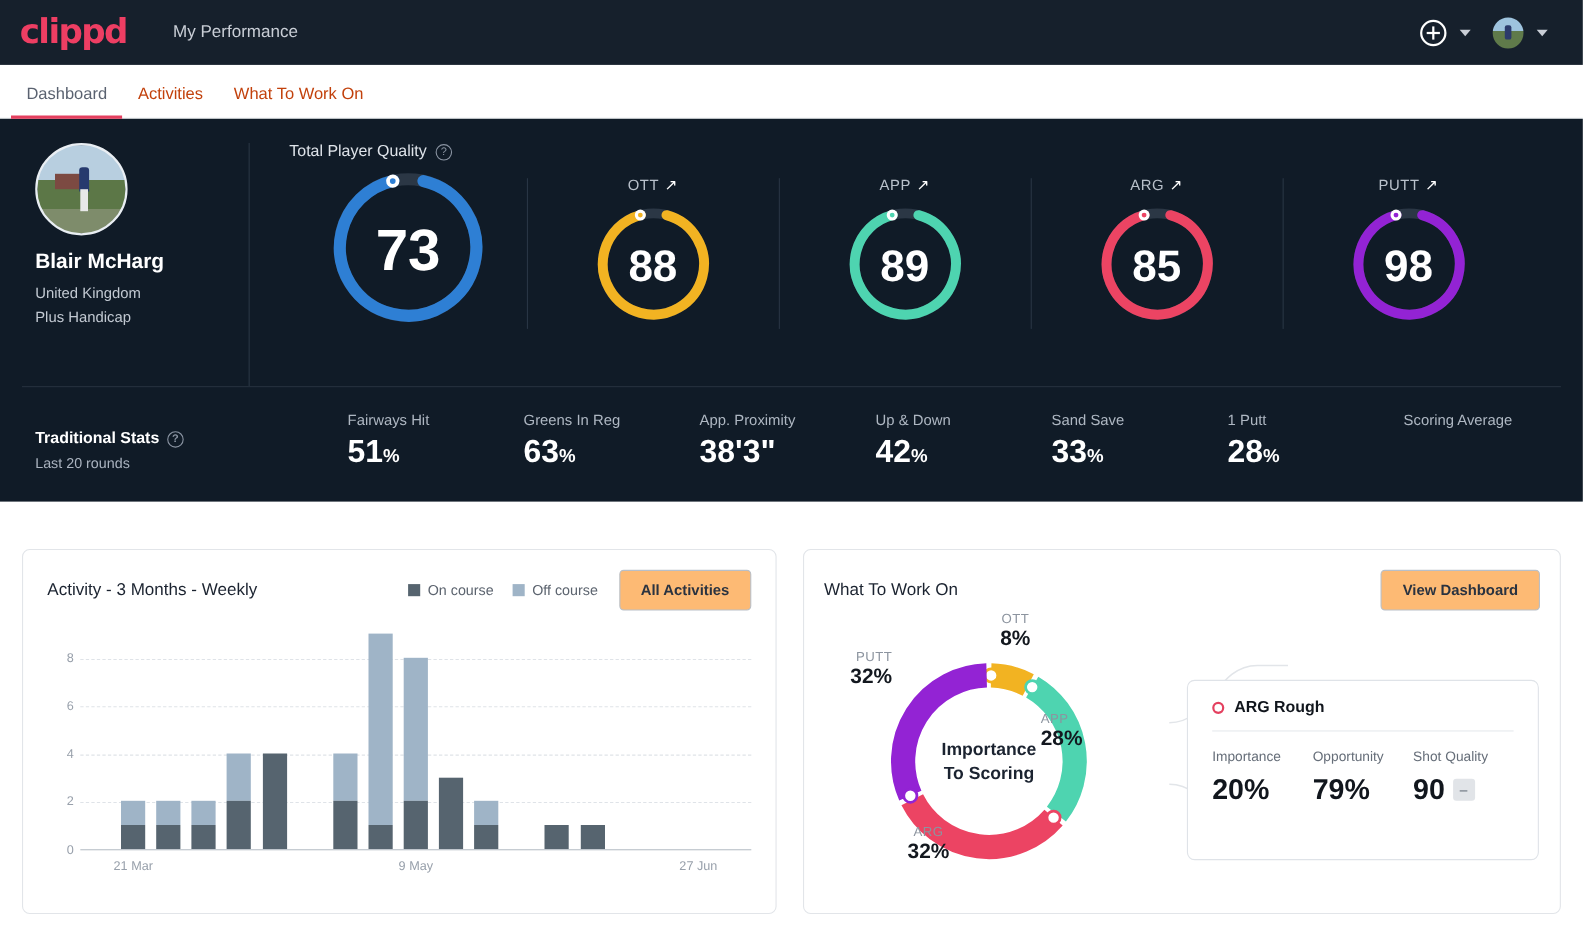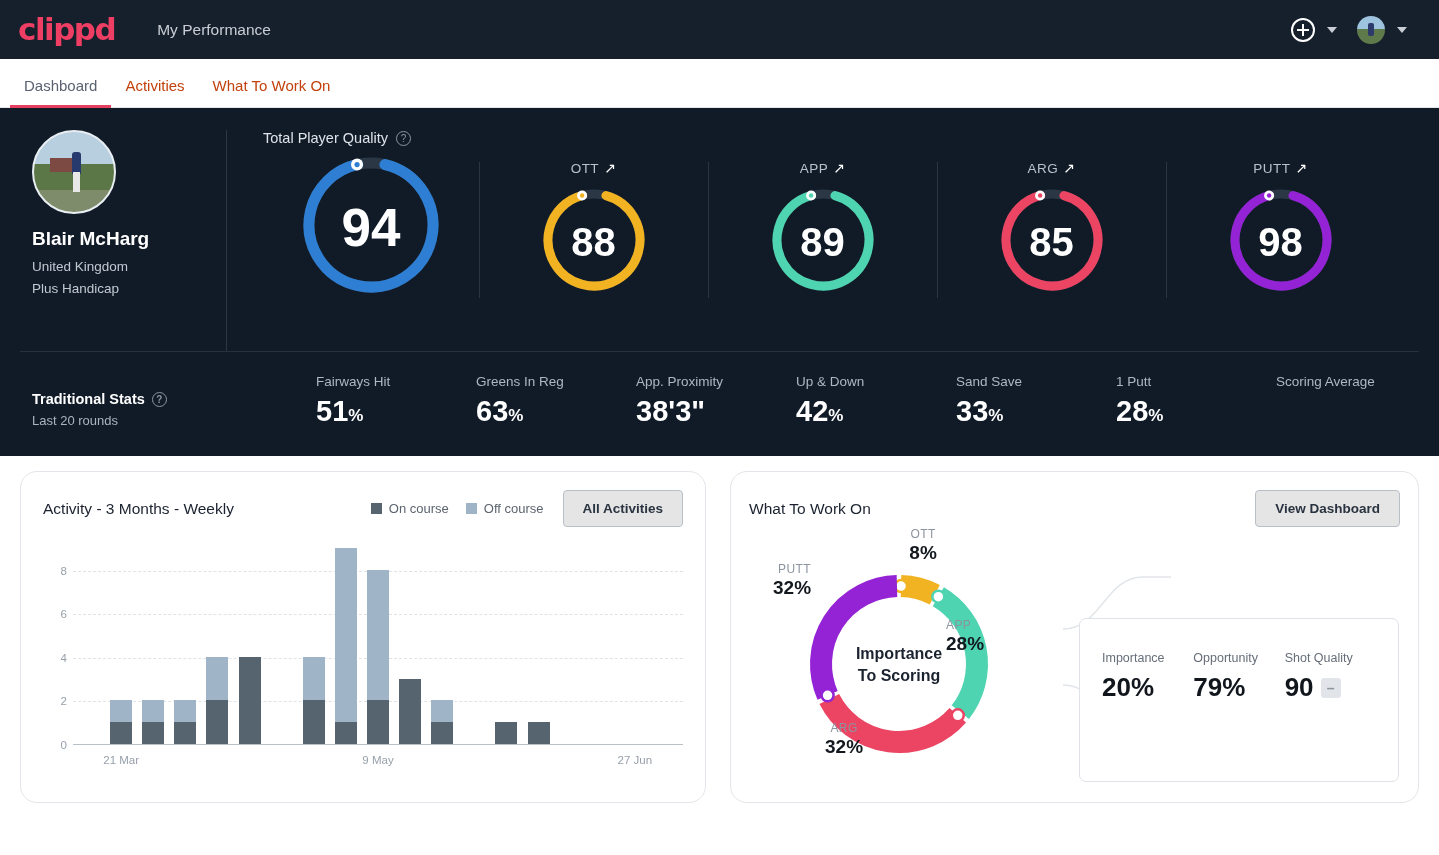--- a/index.html
+++ b/index.html
@@ -81,29 +81,29 @@
   .stats-lbl { width: 284px; flex:none; }
   .stats-lbl .t { font-size:14.5px; font-weight:700; display:flex; align-items:center; gap:7px;}
   .stats-lbl .s { font-size:13px; color:#aab3bf; margin-top:6px; }
   .stat { width: 160px; }
   .stat .k { font-size: 13.5px; color:#aeb7c2; margin-bottom: 6px; }
   .stat .v { font-size: 29px; font-weight: 700; color:#fff; }
   .stat .v .u { font-size: 17px; font-weight: 700; }
 
   
   .cards { display:flex; gap:24px; padding: 15px 20px 0; }
-  .card { background:#fff; border:1px solid #e2e5e9; border-radius:17px; }
+  .card { background:#fff; border:1px solid #e2e5e9; border-radius:7px;margin-top:28px; }
   .card-a { width: 691px; height: 332px; padding: 18px 22px 0; }
   .card-b { width: 694px; height: 332px; padding: 18px 18px 0; position: relative; }
   .card-hd { display:flex; align-items:center; }
   .card-title { font-size: 15.5px; color:#1b2330; }
   .legend { display:flex; align-items:center; gap:17px; margin-left:auto; margin-right:19px; }
   .legend-it { display:flex; align-items:center; gap:7px; font-size:13px; color:#5c646f; }
   .sw { width:11px; height:11px; }
-  .btn { border:1px solid #b9bfc7; border-radius:4px; background:#e5e5e5; font-size:13.5px;
+  .btn { border:1px solid #b9bfc7; border-radius:4px; background:#fdba74; font-size:13.5px;
          font-weight:700; color:#2a3340; padding:10px 19px; cursor:pointer; }
 
   
   .chart { position:relative; margin-top: 22px; height: 236px; }
   .yaxis { position:absolute; left:0; top:0; width:24px; height:196px; }
   .ytick { position:absolute; right:0; transform:translateY(-50%); font-size:11.5px; color:#98a0ab; }
   .plot { position:absolute; left:30px; right:0; top:0; height:196px; }
   .gline { position:absolute; left:0; right:0; height:0;
            border-top:1px dashed #dfe3e8; }
   .baseline { position:absolute; left:0; right:0; bottom:0; height:1px; background:#b9c0c8; }
@@ -178,21 +178,21 @@
       </div>
       <div class="gauges" id="gauges">
           <div class="gauge-cell big">
             <div class="gauge-wrap big">
        <svg width="146" height="146" viewBox="0 0 146 146">
     <circle cx="73" cy="73" r="62" fill="none" stroke="#2b3745" stroke-width="11"></circle>
     <circle cx="73" cy="73" r="62" fill="none" stroke="#2e7fd4" stroke-width="11" stroke-linecap="round" stroke-dasharray="361.42278150298574 389.55748904513433" transform="rotate(-77 73 73)"></circle>
     <circle cx="59.05303463068038" cy="12.589055983315411" r="6" fill="#ffffff"></circle>
     <circle cx="59.05303463068038" cy="12.589055983315411" r="2.6" fill="#2e7fd4"></circle>
   </svg>
-       <div class="gauge-val">94</div>
+       <div class="gauge-val">73</div>
      </div>
           </div>
           <div class="gauge-cell sm">
             <div class="glabel">
          <span>OTT</span>
               <span class="arrow-up">↗</span>
             </div>
             <div class="gauge-wrap sm">
        <svg width="108" height="108" viewBox="0 0 108 108">
     <circle cx="54" cy="54" r="46" fill="none" stroke="#2b3745" stroke-width="9"></circle>
@@ -454,20 +454,24 @@
     </div>
 
     <svg style="position:absolute;left:330px;top:95px;width:110px;height:180px" viewBox="0 0 110 180">
       <path d="M2 62 C 40 62, 44 10, 82 10 L 110 10" fill="none" stroke="#e2e5e9" stroke-width="1.4"></path>
       <path d="M2 118 C 40 118, 44 170, 82 170 L 110 170" fill="none" stroke="#e2e5e9" stroke-width="1.4"></path>
     </svg>
   </div>
 </div>
 
 <div class="detail">
+  <div class="detail-hd">
+    <span class="ring-dot"></span>
+    <span>ARG Rough</span>
+  </div>
   <div class="detail-row" id="detail-row">
       <div class="dcol">
         <div class="k">Importance</div>
     <div class="v">20%</div>
       </div>
       <div class="dcol">
         <div class="k">Opportunity</div>
     <div class="v">79%</div>
       </div>
       <div class="dcol">

